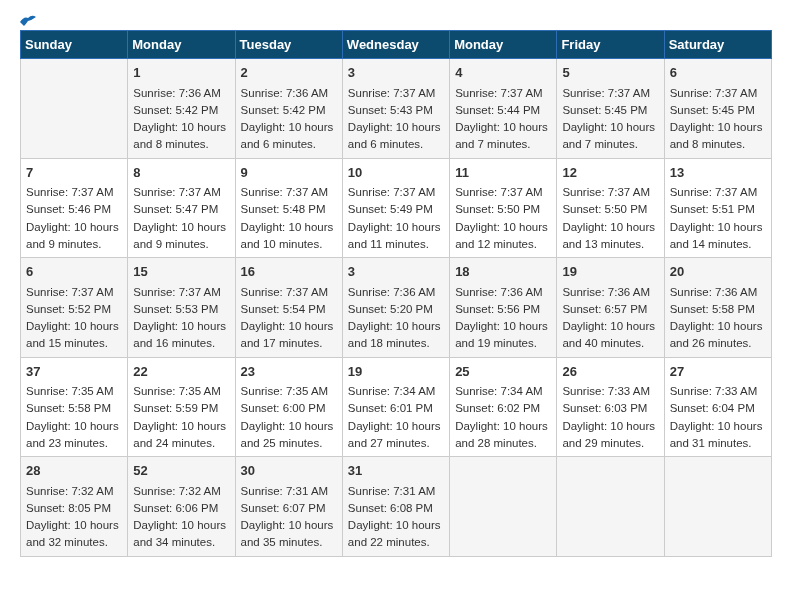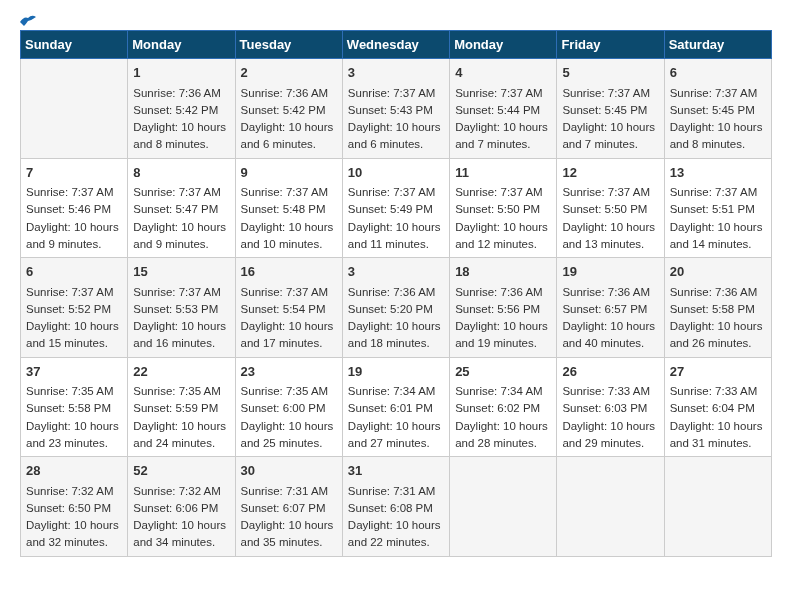--- a/index.html
+++ b/index.html
@@ -135,21 +135,21 @@
       <tr>
         <td><span class="day-num">37</span><span>Sunrise: 7:35 AM</span><br><span>Sunset: 5:58 PM</span><br><span>Daylight: 10 hours and 23 minutes.</span></td>
         <td><span class="day-num">22</span><span>Sunrise: 7:35 AM</span><br><span>Sunset: 5:59 PM</span><br><span>Daylight: 10 hours and 24 minutes.</span></td>
         <td><span class="day-num">23</span><span>Sunrise: 7:35 AM</span><br><span>Sunset: 6:00 PM</span><br><span>Daylight: 10 hours and 25 minutes.</span></td>
         <td><span class="day-num">19</span><span>Sunrise: 7:34 AM</span><br><span>Sunset: 6:01 PM</span><br><span>Daylight: 10 hours and 27 minutes.</span></td>
         <td><span class="day-num">25</span><span>Sunrise: 7:34 AM</span><br><span>Sunset: 6:02 PM</span><br><span>Daylight: 10 hours and 28 minutes.</span></td>
         <td><span class="day-num">26</span><span>Sunrise: 7:33 AM</span><br><span>Sunset: 6:03 PM</span><br><span>Daylight: 10 hours and 29 minutes.</span></td>
         <td><span class="day-num">27</span><span>Sunrise: 7:33 AM</span><br><span>Sunset: 6:04 PM</span><br><span>Daylight: 10 hours and 31 minutes.</span></td>
       </tr>
       <tr>
-        <td><span class="day-num">28</span><span>Sunrise: 7:32 AM</span><br><span>Sunset: 6:50 PM</span><br><span>Daylight: 10 hours and 32 minutes.</span></td>
+        <td><span class="day-num">28</span><span>Sunrise: 7:32 AM</span><br><span>Sunset: 8:05 PM</span><br><span>Daylight: 10 hours and 32 minutes.</span></td>
         <td><span class="day-num">52</span><span>Sunrise: 7:32 AM</span><br><span>Sunset: 6:06 PM</span><br><span>Daylight: 10 hours and 34 minutes.</span></td>
         <td><span class="day-num">30</span><span>Sunrise: 7:31 AM</span><br><span>Sunset: 6:07 PM</span><br><span>Daylight: 10 hours and 35 minutes.</span></td>
         <td><span class="day-num">31</span><span>Sunrise: 7:31 AM</span><br><span>Sunset: 6:08 PM</span><br><span>Daylight: 10 hours and 22 minutes.</span></td>
         <td class="empty"></td>
         <td class="empty"></td>
         <td class="empty"></td>
       </tr>
     </tbody>
 </table>
 

